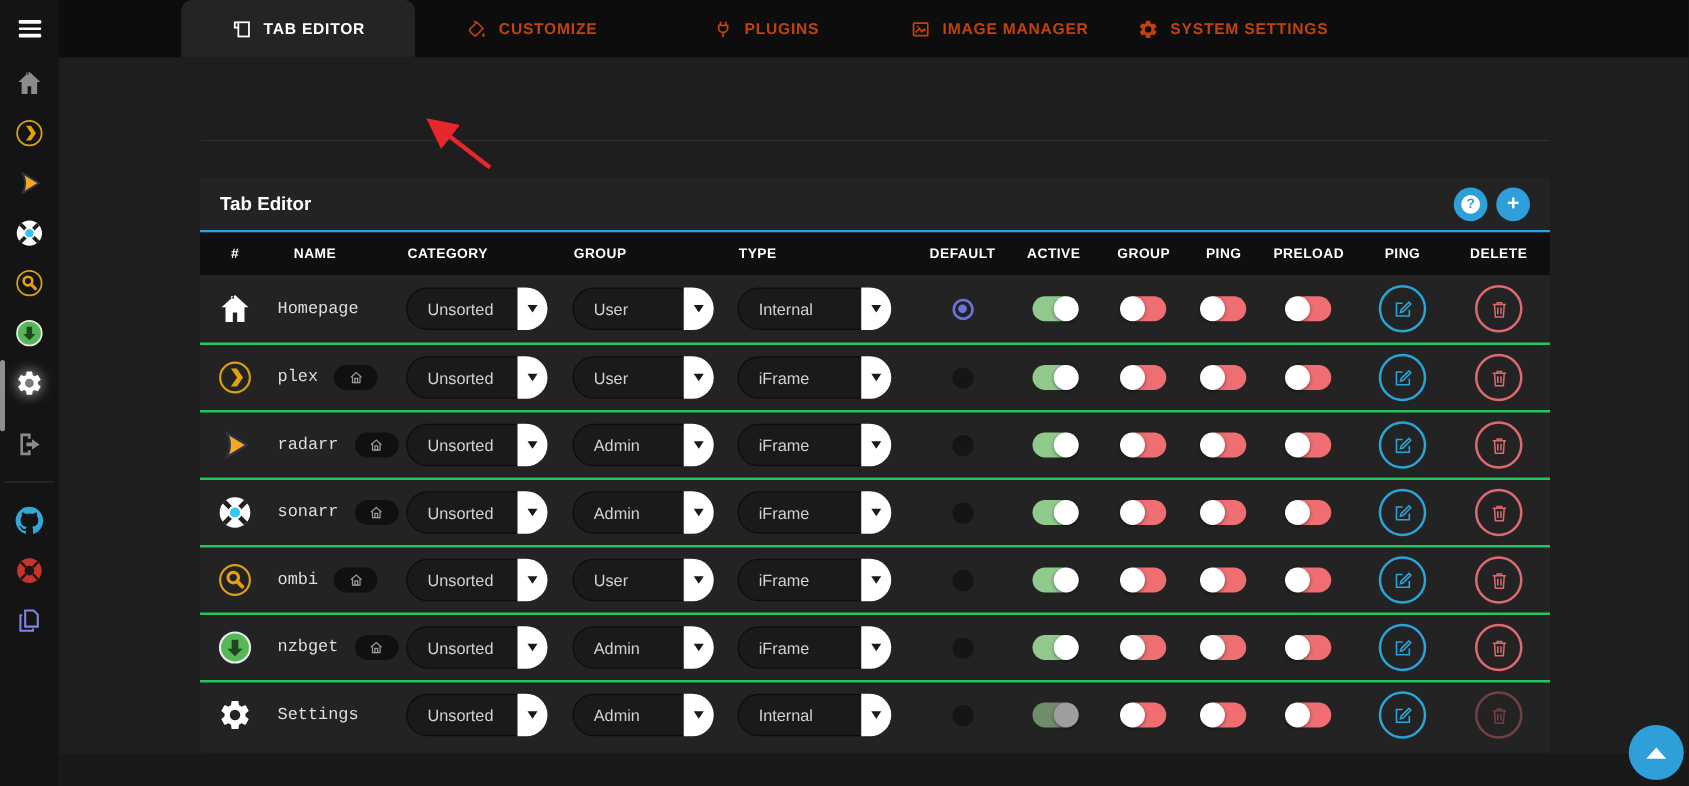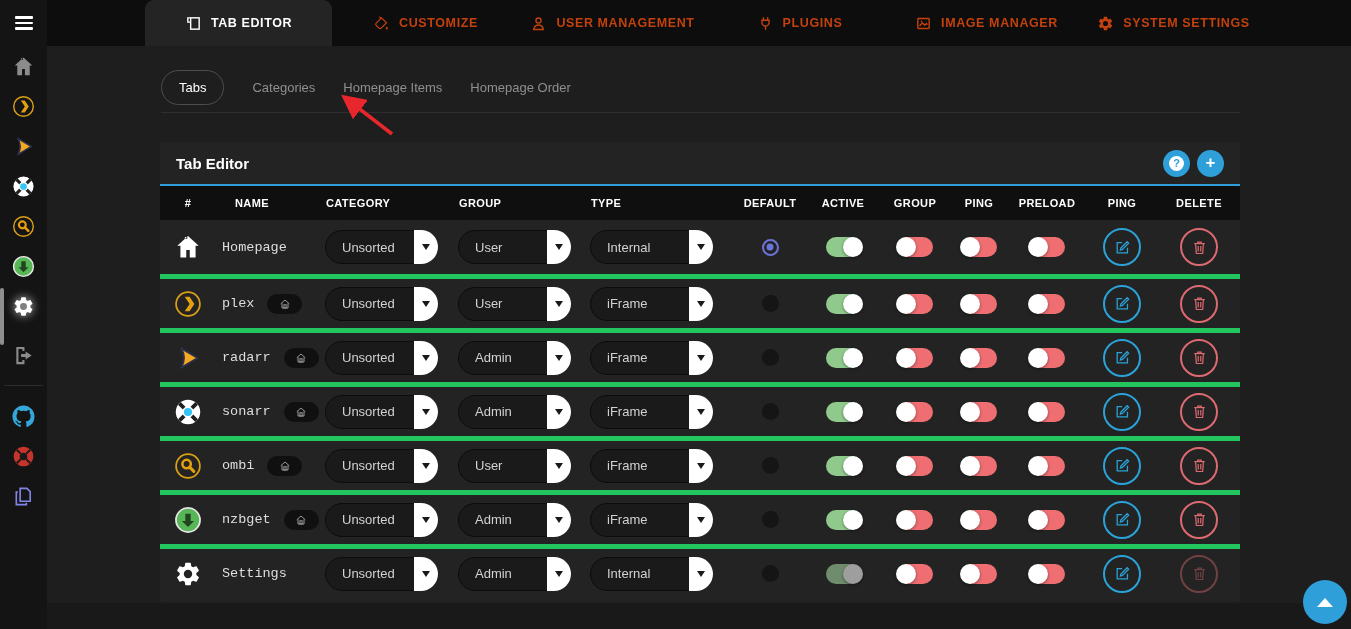--- a/index.html
+++ b/index.html
@@ -44,21 +44,21 @@
     display:flex; align-items:center; justify-content:center; color:#fff; }
   .hdr-btn .q-inner { width:15px; height:15px; background:#fff; border-radius:50%; color:#2e9fd9;
     font-size:11px; font-weight:bold; display:flex; align-items:center; justify-content:center; line-height:1; }
   .hdr-btn.add { font-size:17px; font-weight:bold; line-height:1; padding-bottom:2px; }
   
   .grid { display:grid; grid-template-columns:56px 105px 133px 132px 148px 72px 74px 70px 58px 78px 72px 82px; align-items:center; }
   .thead { height:34px; background:#0f0f0f; color:#fff; font-size:11px; font-weight:bold; letter-spacing:.4px; }
   .th { text-align:center; }
   .th.left { text-align:left; padding-left:6px;margin-left:13px; }
   .th.selcol { text-align:left; padding-left:5px; }
-  .tr { height:54px; border-top:5px solid #22c55e; }
+  .tr { height:54px; border-top:2px solid #22c55e; }
   .tr:first-of-type { border-top:none; }
   .td.center { display:flex; justify-content:center; }
   .row-icon svg { width:28px; height:28px; display:block; }
   .name-cell { display:flex; align-items:center; padding-left:6px; gap:13px; }
   .row-name { color:#dedede; font-size:13.5px;font-family:Liberation Mono, monospace; }
   .home-badge { width:35px; height:20px; background:#101010; border-radius:10px; display:flex; align-items:center; justify-content:center; color:#9a9a9a; }
   .home-badge svg { width:12px; height:12px; }
   
   .select { position:relative; height:34px; background:#1a1a1a; border:1px solid #0c0c0c; border-radius:17px;
     display:flex; align-items:center; padding-left:16px; color:#d2d2d2; font-size:13px; cursor:pointer; margin-left:4px; }
@@ -222,29 +222,20 @@
             <path d="M12 4l7 7-7.5 7.5a2.2 2.2 0 0 1-3.1 0l-3.9-3.9a2.2 2.2 0 0 1 0-3.1z"></path>
             <path d="M9 2.5 12 5.5"></path>
             <path d="M19.6 15.8c.9 1.5 1.4 2.4 1.4 3.1a1.55 1.55 0 0 1-3.1 0c0-.7.6-1.6 1.7-3.1z" fill="currentColor" stroke="none"></path>
           </svg>
         </span>
         <span class="nav-label">CUSTOMIZE</span>
       </div>
       <div class="nav-tab">
         <span class="nav-icon">
           <svg viewBox="0 0 24 24" fill="none" stroke="currentColor" stroke-width="2">
-            <circle cx="12" cy="7.8" r="3.6"></circle>
-            <path d="M5.2 20.5c.8-4.2 3.3-6.3 6.8-6.3s6 2.1 6.8 6.3z"></path>
-          </svg>
-        </span>
-        <span class="nav-label">USER MANAGEMENT</span>
-      </div>
-      <div class="nav-tab">
-        <span class="nav-icon">
-          <svg viewBox="0 0 24 24" fill="none" stroke="currentColor" stroke-width="2">
             <path d="M9 3v4.5M15 3v4.5"></path>
             <path d="M7 7.5h10v3a5 5 0 0 1-10 0z"></path>
             <path d="M12 15.5V21"></path>
           </svg>
         </span>
         <span class="nav-label">PLUGINS</span>
       </div>
       <div class="nav-tab">
         <span class="nav-icon">
           <svg viewBox="0 0 24 24" fill="none" stroke="currentColor" stroke-width="2">
@@ -260,26 +251,20 @@
           <svg viewBox="0 0 24 24" fill="currentColor">
             <path d="M19.14 12.94c.03-.31.05-.62.05-.94s-.02-.63-.05-.94l2.03-1.58a.49.49 0 0 0 .12-.62l-1.92-3.32a.49.49 0 0 0-.59-.22l-2.39.96c-.5-.38-1.03-.7-1.62-.94l-.36-2.54a.48.48 0 0 0-.48-.41h-3.84a.48.48 0 0 0-.48.41l-.36 2.54c-.59.24-1.13.56-1.62.94l-2.39-.96a.49.49 0 0 0-.59.22L2.73 8.86a.49.49 0 0 0 .12.62l2.03 1.58a7.6 7.6 0 0 0 0 1.88l-2.03 1.58a.49.49 0 0 0-.12.62l1.92 3.32c.13.22.39.31.59.22l2.39-.96c.49.38 1.03.7 1.62.94l.36 2.54c.04.24.24.41.48.41h3.84c.24 0 .44-.17.48-.41l.36-2.54c.59-.24 1.12-.56 1.62-.94l2.39.96c.2.09.46 0 .59-.22l1.92-3.32a.49.49 0 0 0-.12-.62zM12 15.6a3.6 3.6 0 1 1 0-7.2 3.6 3.6 0 0 1 0 7.2z"></path>
           </svg>
         </span>
         <span class="nav-label">SYSTEM SETTINGS</span>
       </div>
     </div>
 </div>
 
 <div class="content">
-  <div class="subtabs" id="subtabs">
-      <span class="subtab active">Tabs</span>
-      <span class="subtab">Categories</span>
-      <span class="subtab">Homepage Items</span>
-      <span class="subtab">Homepage Order</span>
-    </div>
   <div class="subtab-divider"></div>
 
   <svg class="anno-arrow" width="90" height="62">
     <defs>
       <marker id="ah" markerWidth="7" markerHeight="7" refX="4.5" refY="3.5" orient="auto">
         <path d="M0 0 L7 3.5 L0 7 z" fill="#e8262d"></path>
       </marker>
     </defs>
     <line x1="70" y1="52" x2="26" y2="18" stroke="#e8262d" stroke-width="3.5" marker-end="url(#ah)"></line>
   </svg>

